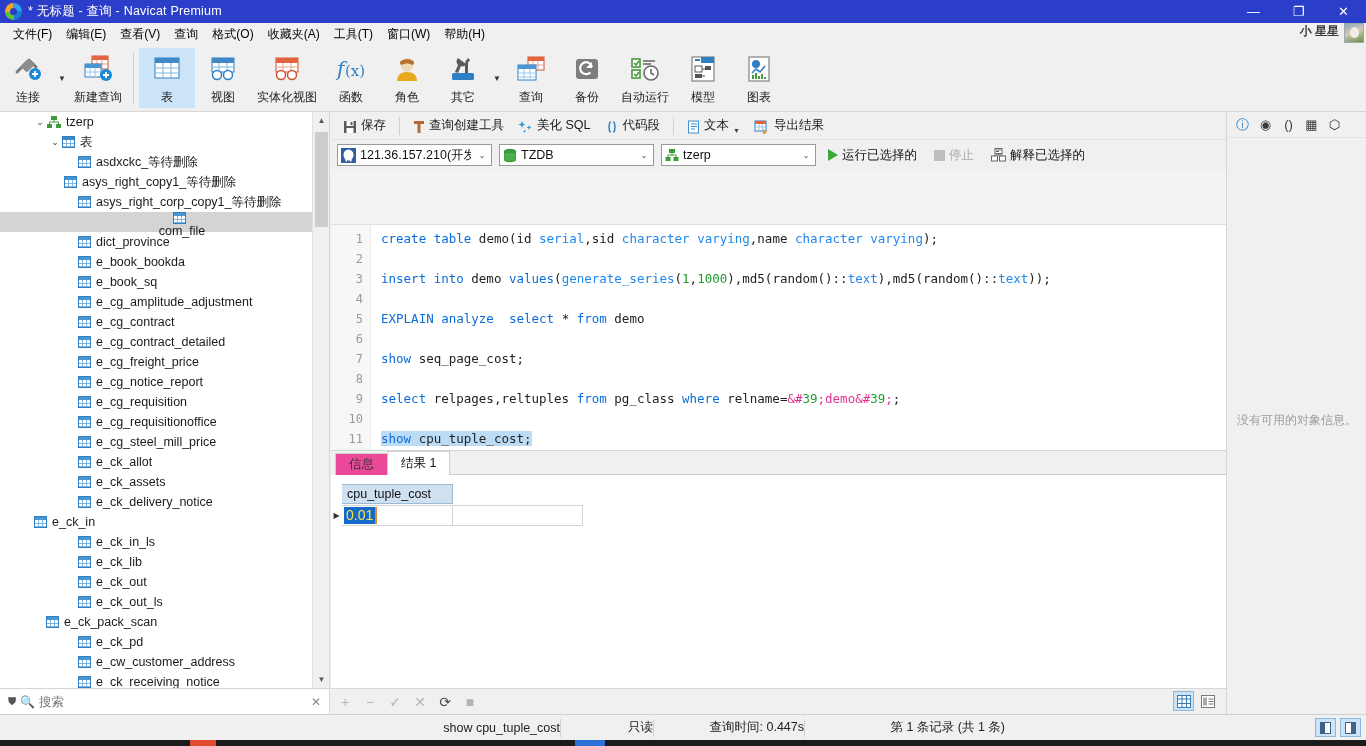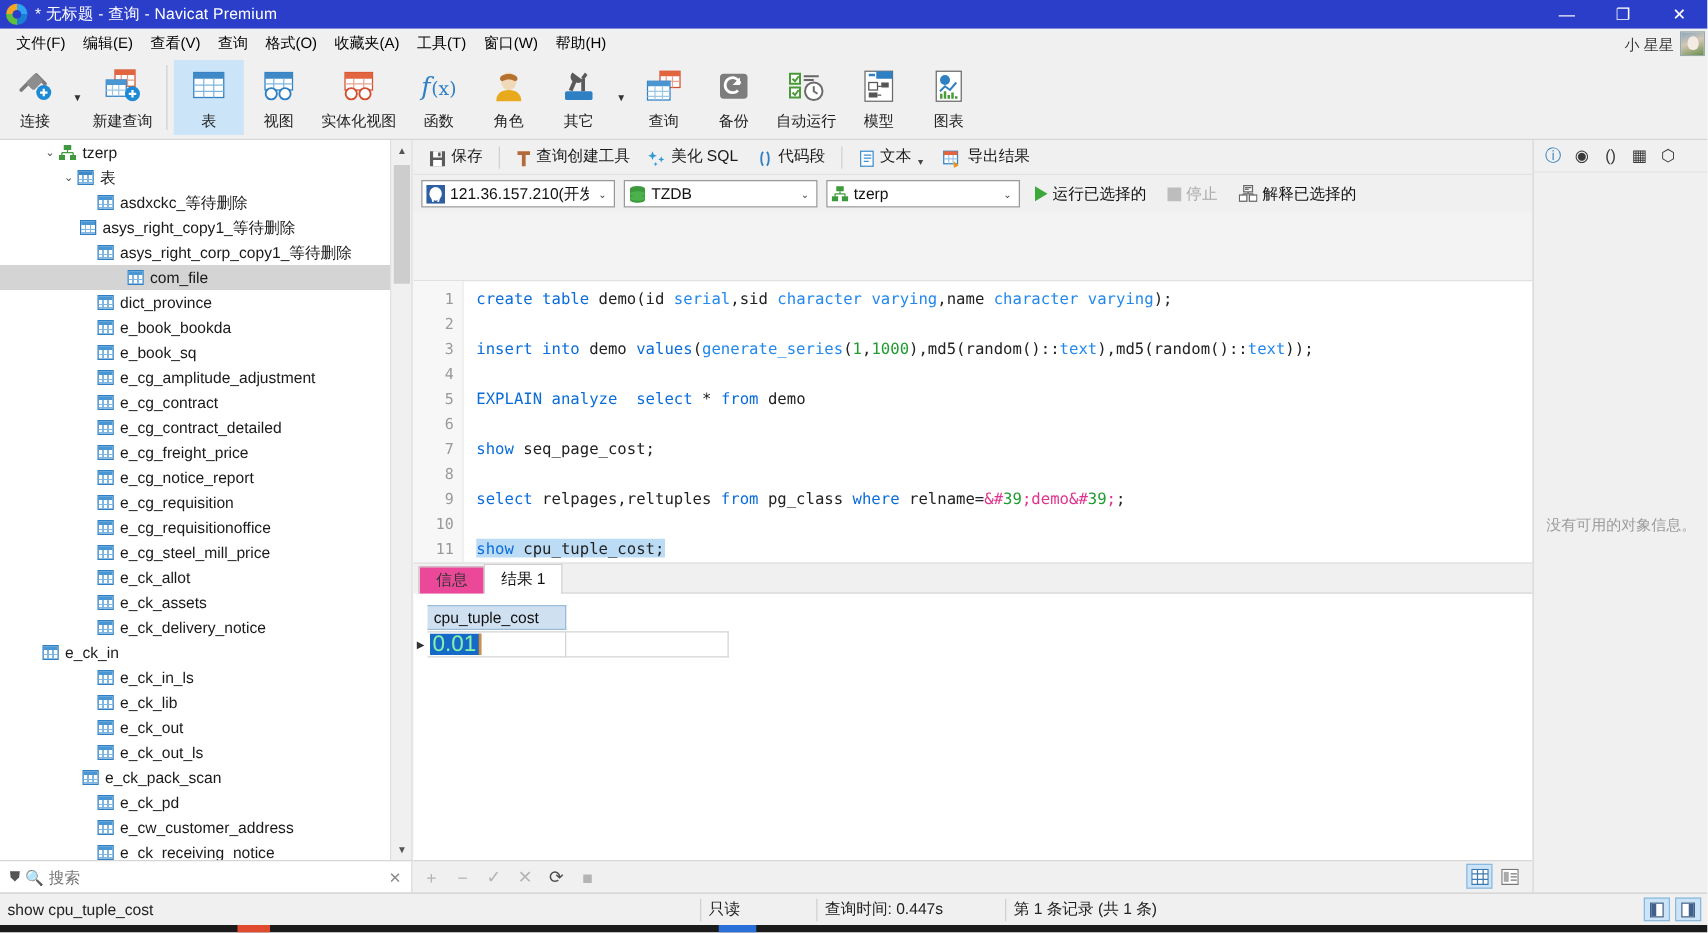--- a/index.html
+++ b/index.html
@@ -35,21 +35,21 @@
   
   .menubar {
     position:absolute; left:0; top:23px; width:1366px; height:22px;
     background:#f0f0f0; display:flex; align-items:center; padding-left:6px;
   }
   .menu-item {
     font-size:12px; color:#000; padding:2px 7px; height:20px;
     display:flex; align-items:center; white-space:nowrap;
   }
   .user-area {
-    position:absolute; right:2px; top:23px; height:22px; display:flex; align-items:flex-end; gap:5px;
+    position:absolute; right:2px; top:23px; height:22px; display:flex; align-items:flex-start; gap:5px;font-weight:bold;
   }
   .user-name { font-size:12px; color:#3a3a3a; }
   .avatar {
     width:20px; height:20px; background:linear-gradient(160deg,#8aa8bf 0%, #d4c7b4 45%, #6b8f4e 100%);
     border:1px solid #9aa; position:relative; overflow:hidden;
   }
   .avatar::after {
     content:""; position:absolute; left:5px; top:3px; width:9px; height:11px;
     background:#f2ece2; border-radius:50% 50% 45% 45%;
   }
@@ -212,21 +212,21 @@
     background:#cfe0f0; border:1px solid #9bbcd8; border-left:none;
     display:flex; align-items:center; padding-left:5px; font-size:12.5px; color:#111;
   }
   .gridrow { position:absolute; left:0; top:29px; height:22px; display:flex; align-items:center; }
   .rowmark { width:11px; text-align:center; font-size:8px; color:#333; }
   .cell {
     width:111px; height:21px; border:1px solid #d4d4d4; border-left:none;
     display:flex; align-items:center; padding-left:2px;
   }
   .cellsel {
-    background:#1569c7; color:#86efac; font-size:18px; padding:1px 2px;
+    background:#1569c7; color:#fde047; font-size:14px; padding:1px 2px;
     border-right:2px solid #e08a33; line-height:15px;
   }
   .emptycell { width:130px; height:21px; border:1px solid #d4d4d4; border-left:none; }
 
   
   .gridtools {
     position:absolute; left:331px; top:688px; width:895px; height:26px;
     background:#f0f0f0; border-top:1px solid #d6d6d6; display:flex; align-items:center; padding-left:6px; gap:9px;
   }
   .gtico { font-size:14px; color:#b4b4b4; width:16px; text-align:center; }
@@ -245,21 +245,21 @@
   .rp-msg {
     position:absolute; left:0; top:300px; width:140px; text-align:center;
     font-size:12px; color:#9b9b9b;
   }
 
   
   .statusbar {
     position:absolute; left:0; top:714px; width:1366px; height:26px;
     background:#f0f0f0; border-top:1px solid #d0d0d0; display:flex; align-items:center;
   }
-  .sb-cell { font-size:12.5px; color:#222; padding-left:6px; }
+  .sb-cell { font-size:12.5px; color:#222; padding-left:6px;text-align:right; }
   .sb-sep { width:1px; height:18px; background:#d0d0d0; }
   .sb-right { position:absolute; right:5px; display:flex; gap:4px; }
   .panelbtn { width:21px; height:19px; border:1px solid #8cb8dc; background:#cce4f7; display:flex; align-items:center; justify-content:center; }
   .panelbtn i { display:block; width:11px; height:12px; border:1px solid #41618a; background:#fff; position:relative; }
   .panelbtn.left i::before { content:""; position:absolute; left:0;top:0;bottom:0;width:4px;background:#41618a; }
   .panelbtn.right i::before { content:""; position:absolute; right:0;top:0;bottom:0;width:4px;background:#41618a; }
 
   
   .taskbar { position:absolute; left:0; top:740px; width:1366px; height:6px; background:#1b1b1b; }
   .tb-accent { position:absolute; left:190px; top:740px; width:26px; height:6px; background:#e04a2f; }
@@ -502,21 +502,21 @@
           <span>asdxckc_等待删除</span>
         </div>
         <div class="tnode" style="padding-left:64px;">
           <span class="tbl-ico"></span>
           <span>asys_right_copy1_等待删除</span>
         </div>
         <div class="tnode" style="padding-left:78px;">
           <span class="tbl-ico"></span>
           <span>asys_right_corp_copy1_等待删除</span>
         </div>
-        <div class="tnode sel" style="padding-left:102px;">
+        <div class="tnode sel" style="padding-left:51px;flex-direction:column;">
           <span class="tbl-ico"></span>
           <span>com_file</span>
         </div>
         <div class="tnode" style="padding-left:78px;">
           <span class="tbl-ico"></span>
           <span>dict_province</span>
         </div>
         <div class="tnode" style="padding-left:78px;">
           <span class="tbl-ico"></span>
           <span>e_book_bookda</span>
@@ -582,21 +582,21 @@
           <span>e_ck_lib</span>
         </div>
         <div class="tnode" style="padding-left:78px;">
           <span class="tbl-ico"></span>
           <span>e_ck_out</span>
         </div>
         <div class="tnode" style="padding-left:78px;">
           <span class="tbl-ico"></span>
           <span>e_ck_out_ls</span>
         </div>
-        <div class="tnode" style="padding-left:66px;">
+        <div class="tnode" style="padding-left:46px;">
           <span class="tbl-ico"></span>
           <span>e_ck_pack_scan</span>
         </div>
         <div class="tnode" style="padding-left:78px;">
           <span class="tbl-ico"></span>
           <span>e_ck_pd</span>
         </div>
         <div class="tnode" style="padding-left:78px;">
           <span class="tbl-ico"></span>
           <span>e_cw_customer_address</span>

